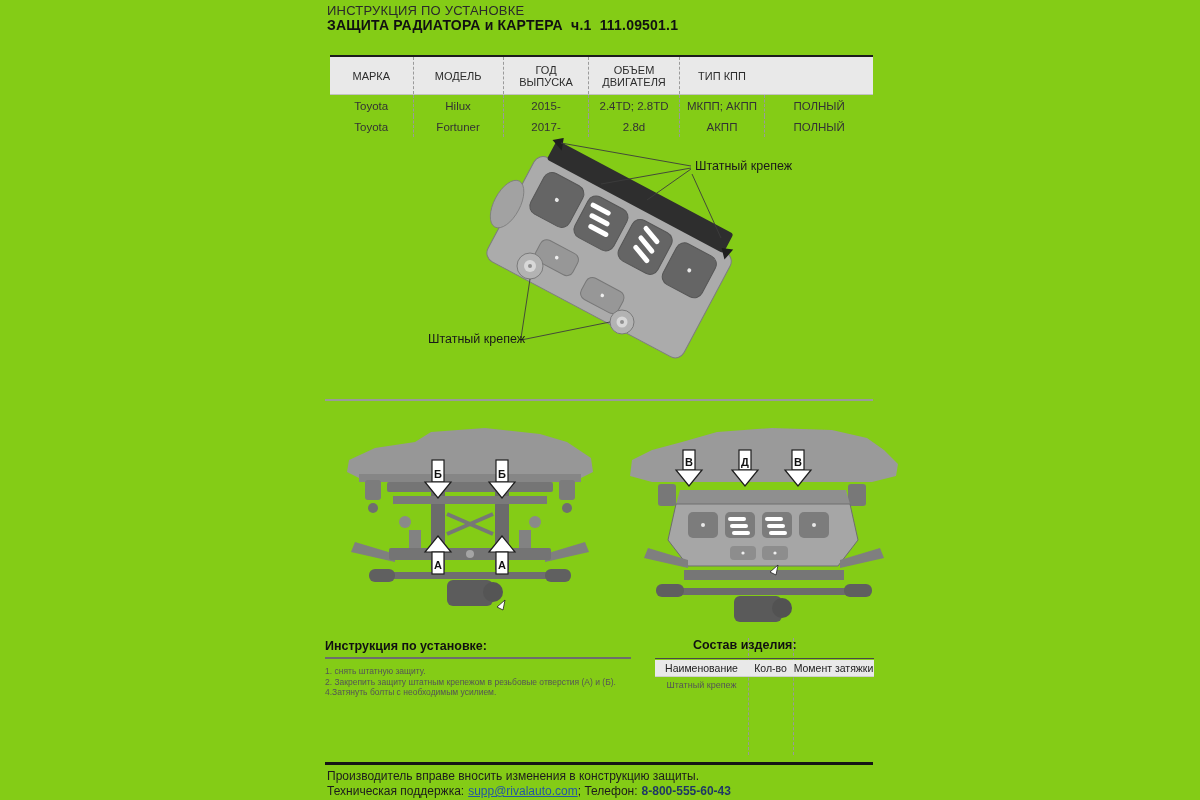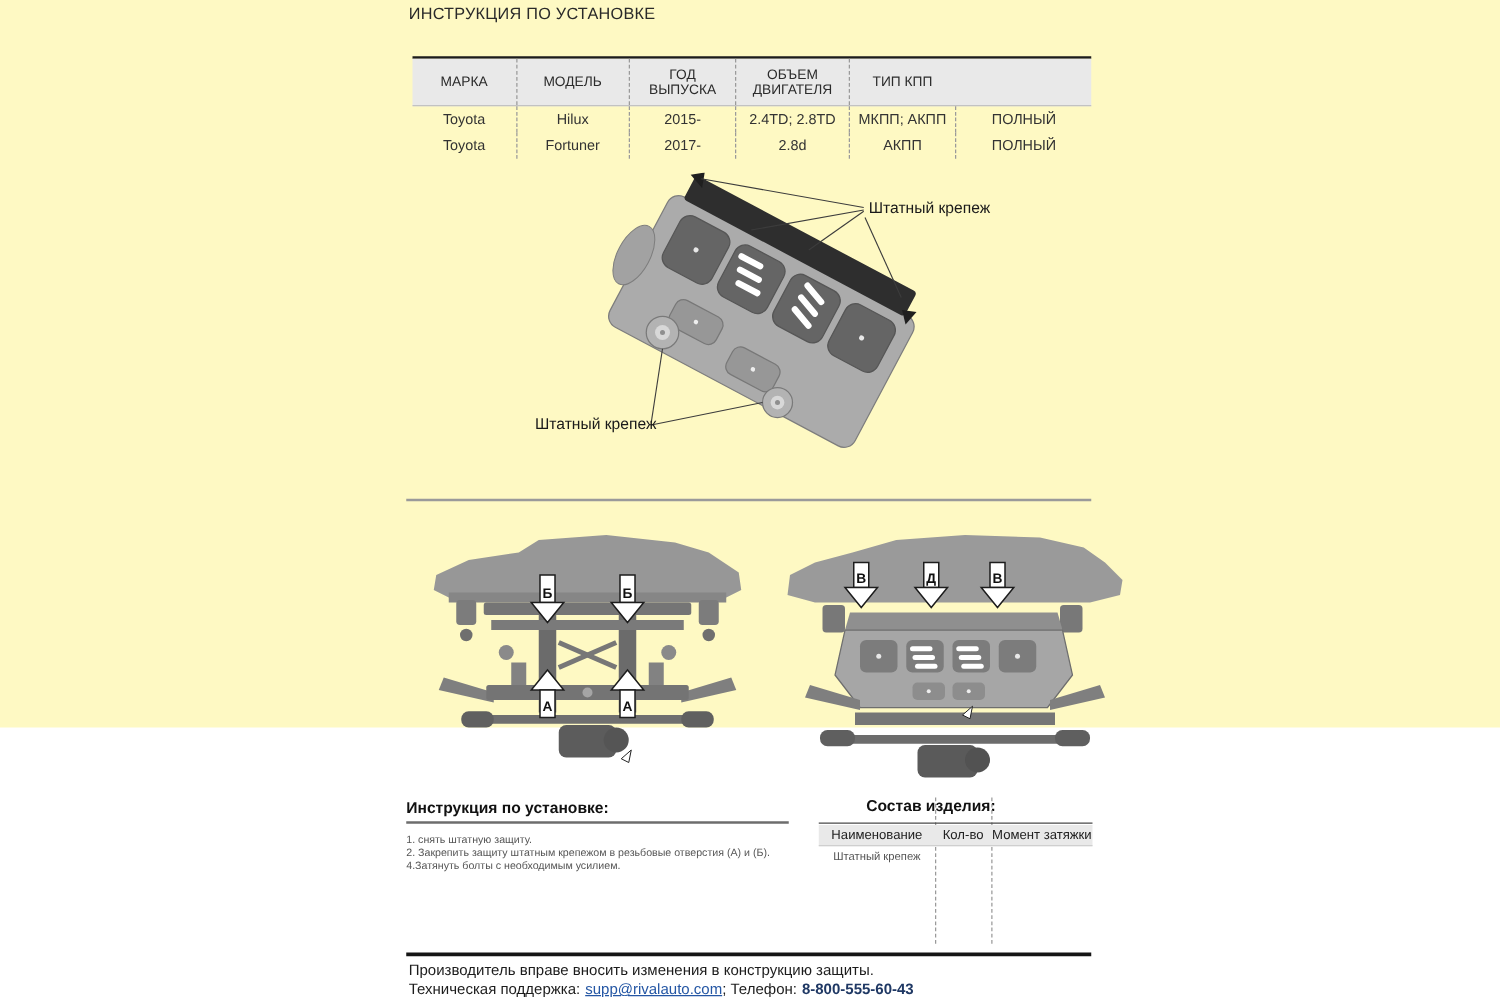--- a/index.html
+++ b/index.html
@@ -1,26 +1,26 @@
 <!DOCTYPE html>
 <html><head>
 <meta charset="utf-8">
 <style>
   * { margin:0; padding:0; box-sizing:border-box; }
   html,body { width:1200px; height:800px; background:#ffffff; overflow:hidden;
               font-family:"Liberation Sans","DejaVu Sans",sans-serif; }
   .abs { position:absolute; }
-  #canvas { position:relative; width:1200px; height:582px; background:#fef9c3; }
+  #canvas { position:relative; width:1200px; height:800px; background:#84cc16; }
 
   
   #title1 { left:327px; top:3px;  font-size:13px; color:#2a2a2a; letter-spacing:.2px; }
   #title2 { left:327px; top:17px; font-size:14px; font-weight:bold; color:#111; letter-spacing:.2px; white-space:pre; }
 
   
-  #fit-table { left:330px; top:45px; width:543px; border-top:2px solid #1c1c1c; }
+  #fit-table { left:330px; top:55px; width:543px; border-top:2px solid #1c1c1c; }
   .fit-grid { display:grid; grid-template-columns:15.2% 16.6% 15.8% 16.6% 15.8% 20%; }
   .fit-head { background:#e9e9e9; border-bottom:1px solid #c2c2c2; }
   .fit-head > div { font-size:11px; line-height:12px; color:#2c2c2c; text-align:center;
                     padding:6px 2px; white-space:pre-line; display:flex; align-items:center; justify-content:center; min-height:37px;}
   .fit-grid > div + div { border-left:1px dashed #9a9a9a; }
   .fit-row > div { font-size:11.5px; color:#333; text-align:center; padding:3px 2px; min-height:21px;
                    display:flex; align-items:center; justify-content:center; }
 
   
   #plate-svg { left:325px; top:138px; }
@@ -61,20 +61,21 @@
   #footer-line2 .lbl { margin-right:4px; }
   #email-link { color:#2456a4; font-weight:normal; text-decoration:underline; cursor:pointer;text-align:center; }
   #phone-num  { color:#1f3864; font-weight:bold; }
 </style>
 </head>
 <body>
 
 <div id="canvas">
 
   <div class="abs" id="title1">ИНСТРУКЦИЯ ПО УСТАНОВКЕ</div>
+  <div class="abs" id="title2">ЗАЩИТА РАДИАТОРА и КАРТЕРА  ч.1  111.09501.1</div>
 
   <div class="abs" id="fit-table">
     <div class="fit-grid fit-head">
       <div>МАРКА</div>
       <div>МОДЕЛЬ</div>
       <div>ГОД
 ВЫПУСКА</div>
       <div>ОБЪЕМ
 ДВИГАТЕЛЯ</div>
       <div>ТИП КПП</div>

